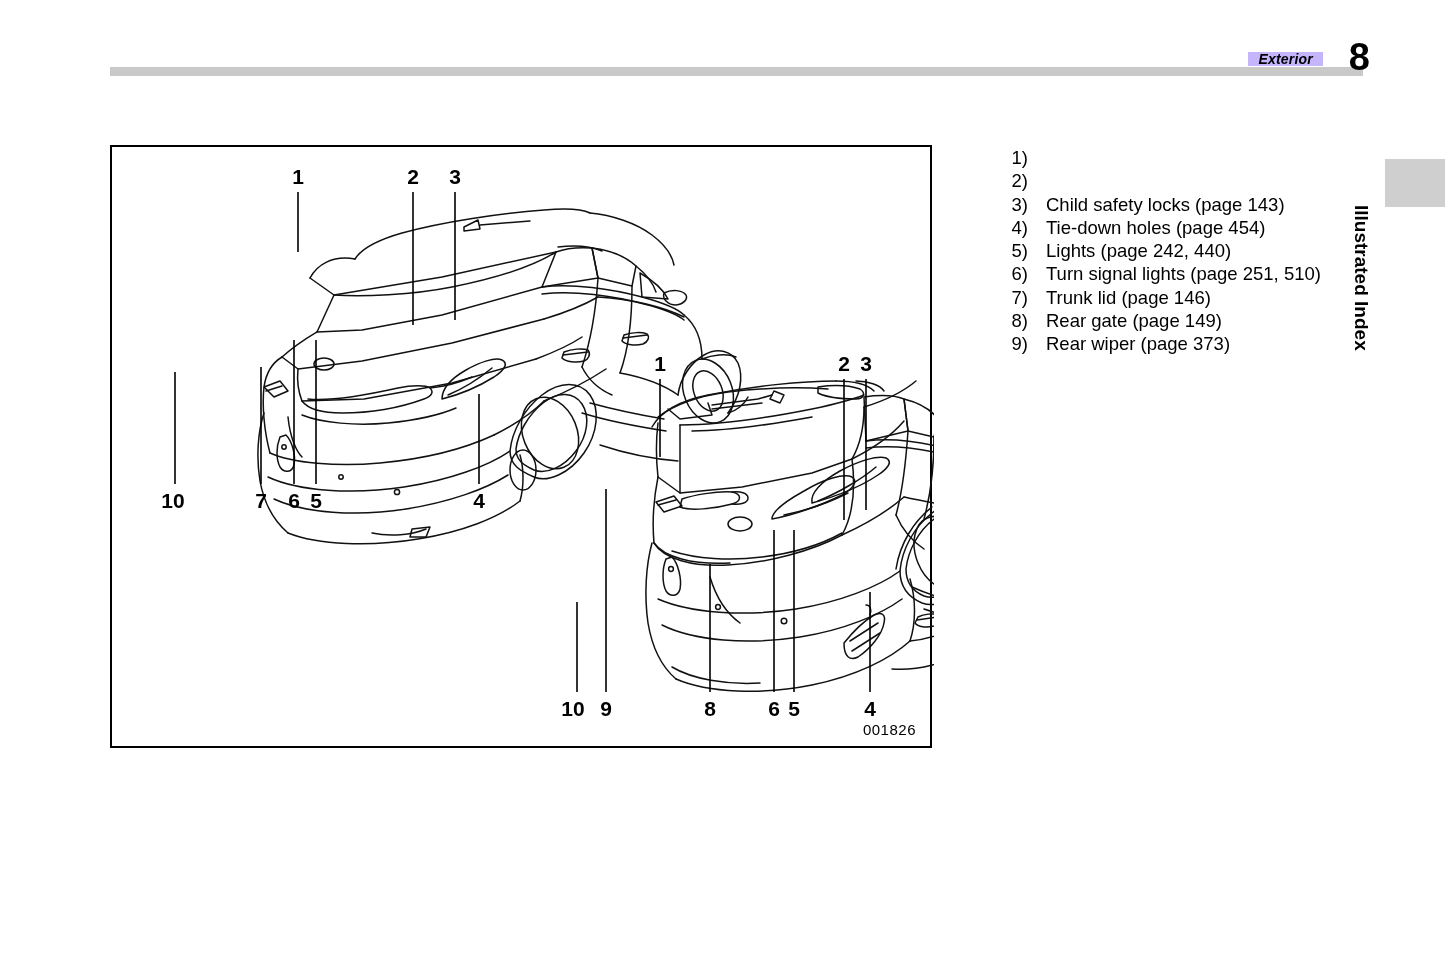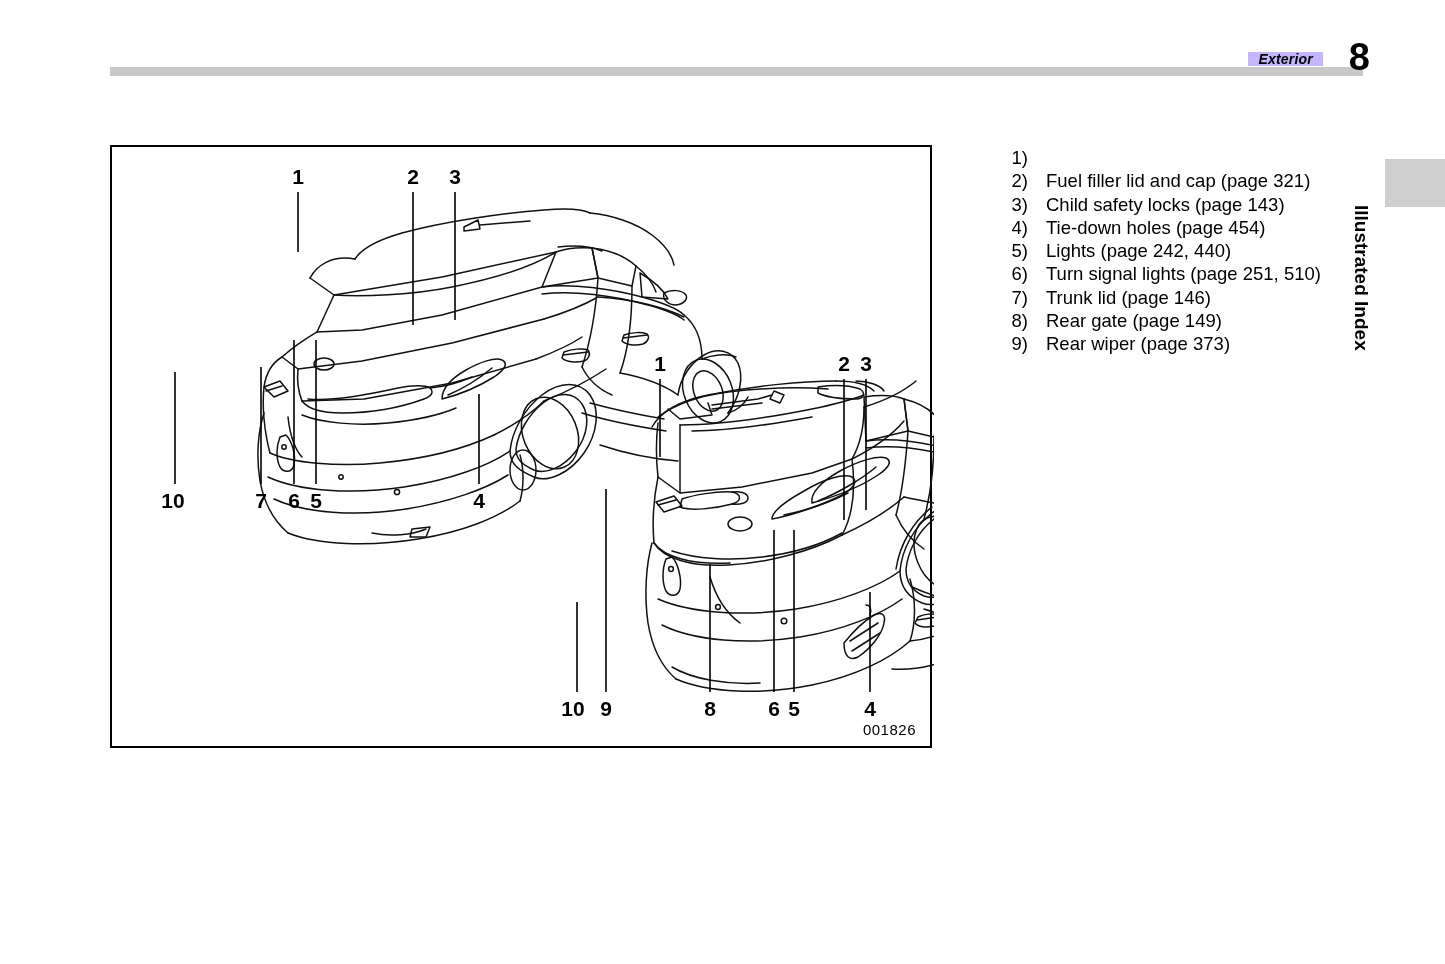--- a/index.html
+++ b/index.html
@@ -441,21 +441,20 @@
 
   <div id="figure-id">001826</div>
 </div>
 
 <div id="legend-list">
   <div class="legend-row">
     <span class="legend-num">1)</span>
   </div>
   <div class="legend-row">
     <span class="legend-num">2)</span>
-    <span class="legend-text">Fuel filler lid and cap (page 321)</span>
   </div>
   <div class="legend-row">
     <span class="legend-num">3)</span>
     <span class="legend-text">Child safety locks (page 143)</span>
   </div>
   <div class="legend-row">
     <span class="legend-num">4)</span>
     <span class="legend-text">Tie-down holes (page 454)</span>
   </div>
   <div class="legend-row">

